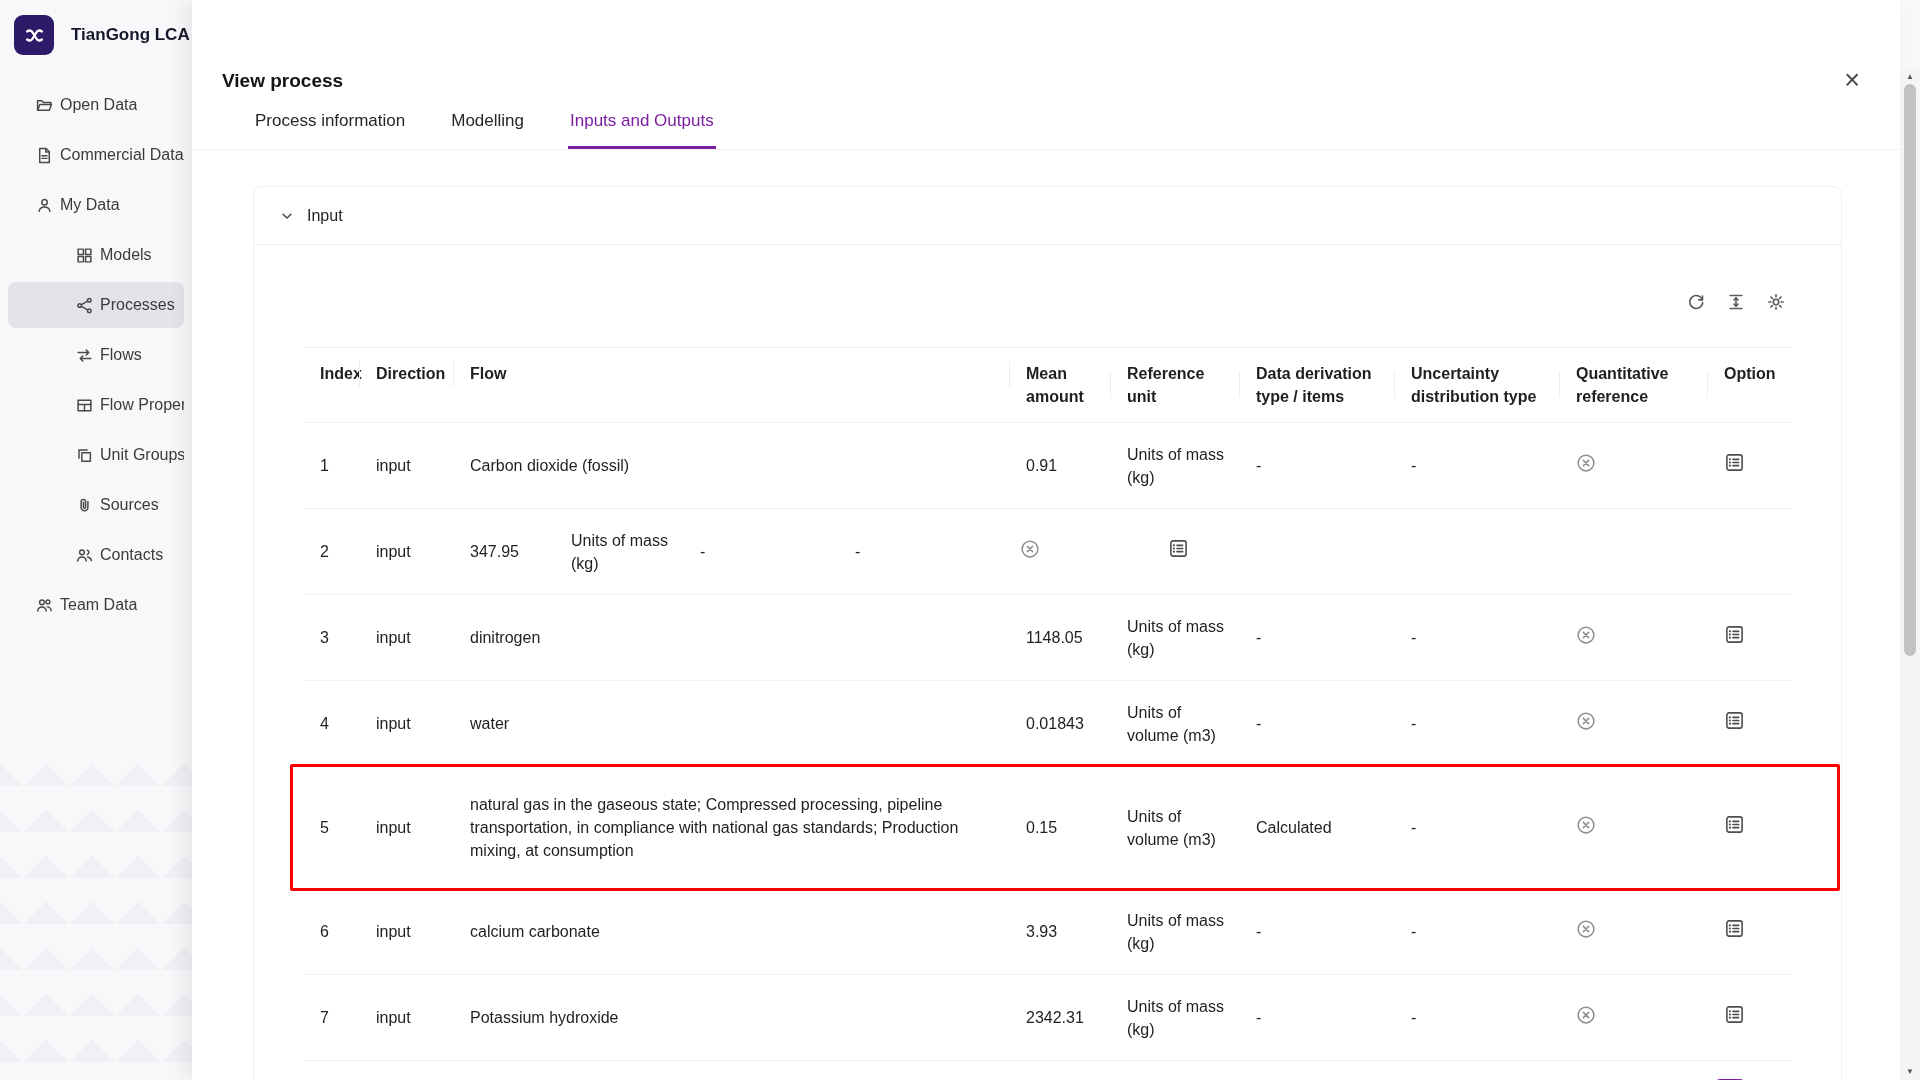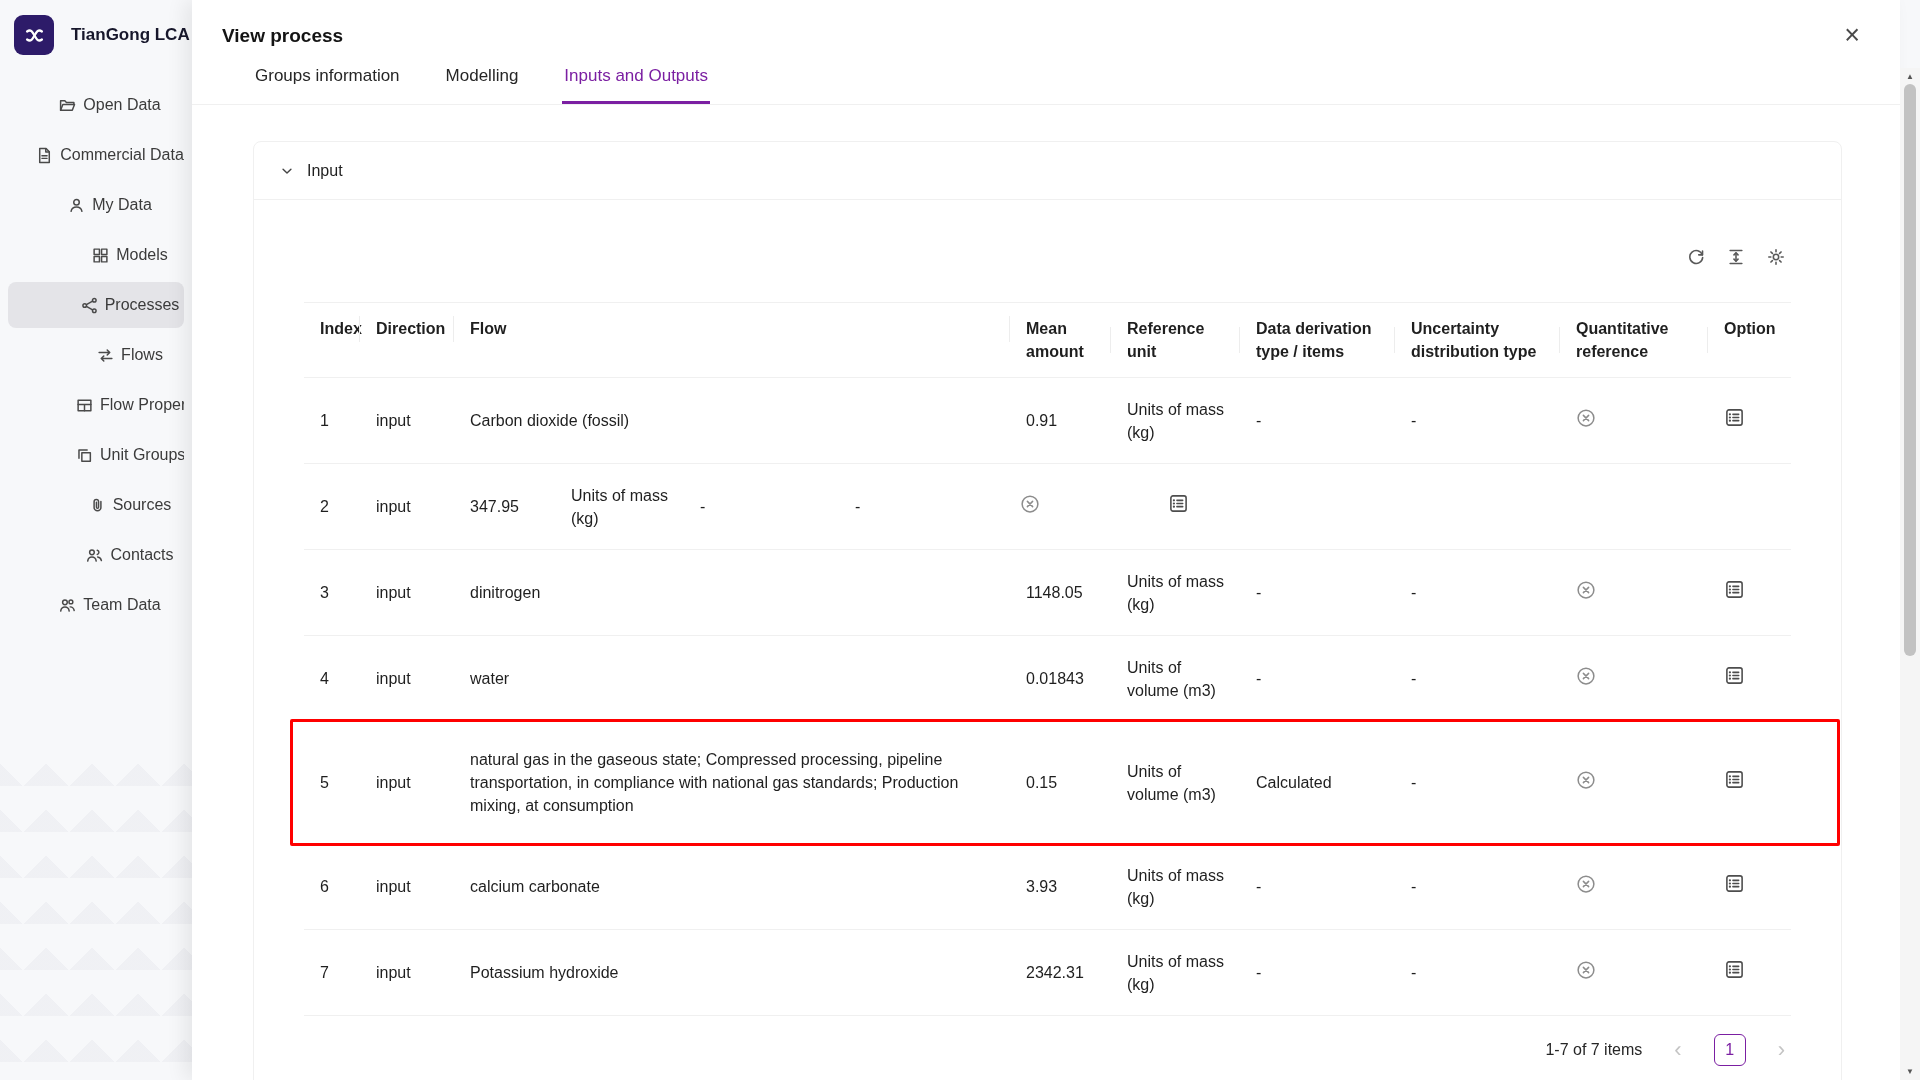--- a/index.html
+++ b/index.html
@@ -32,37 +32,38 @@
   .sidebar-header { height: 70px; display: flex; align-items: center; gap: 17px; padding: 0 14px; }
   .logo {
     width: 40px; height: 40px; border-radius: 9px; background: #2d1b69;
     display: flex; align-items: center; justify-content: center; flex: 0 0 auto; cursor: pointer;
   }
   .brand-title { font-size: 17px; font-weight: 700; color: #17172b; }
   .menu { padding-top: 8px; position: relative; }
   .menu-item {
     height: 46px; margin: 4px 8px; border-radius: 8px;
     display: flex; align-items: center; gap: 7px; cursor: pointer;
-    font-size: 16px; color: #3b3b3b; justify-content: center;
+    font-size: 16px; color: #3b3b3b;
   }
   .menu-item.lvl0 { padding-left: 28px; }
   .menu-item.lvl1 { padding-left: 68px; }
   .menu-item.selected { background: #e4e4e8; }
   .mi-icon { font-size: 17px; color: #4a4a4a; display: inline-flex; }
   .mi-label { overflow: hidden; }
 
   
   .modal {
     position: absolute; left: 192px; top: 0; right: 20px; bottom: 0;
     background: #fff; box-shadow: -8px 0 18px rgba(0,0,0,.07);
     overflow: hidden;
   }
   .modal-header {
     display: flex; align-items: center; justify-content: space-between;
     padding: 22px 36px 6px 30px;
+    margin-top: 45px;
   }
   .modal-title { font-size: 19px; font-weight: 700; color: #141414; }
   .close-btn {
     background: none; border: none; font-size: 27px; line-height: 1; color: #4a4a4a;
     cursor: pointer; padding: 0 4px;
   }
   .tabs { display: flex; gap: 42px; padding-left: 61px; border-bottom: 1px solid var(--border); }
   .tab {
     padding: 11px 2px 15px; font-size: 17px; color: #262626; cursor: pointer;
     border-bottom: 3px solid transparent;
@@ -290,21 +291,21 @@
 </nav>
   </aside>
 
   <div class="modal">
     <header class="modal-header">
       <div class="modal-title">View process</div>
       <button class="close-btn">×</button>
     </header>
 
     <div class="tabs" id="tabs">
-  <div class="tab">Groups information</div>
+  <div class="tab">Process information</div>
 
   <div class="tab">Modelling</div>
 
 
   <div class="tab active">Inputs and Outputs</div>
 </div>
 
     <div class="modal-body">
       <section class="panel">
         <div class="panel-header">

